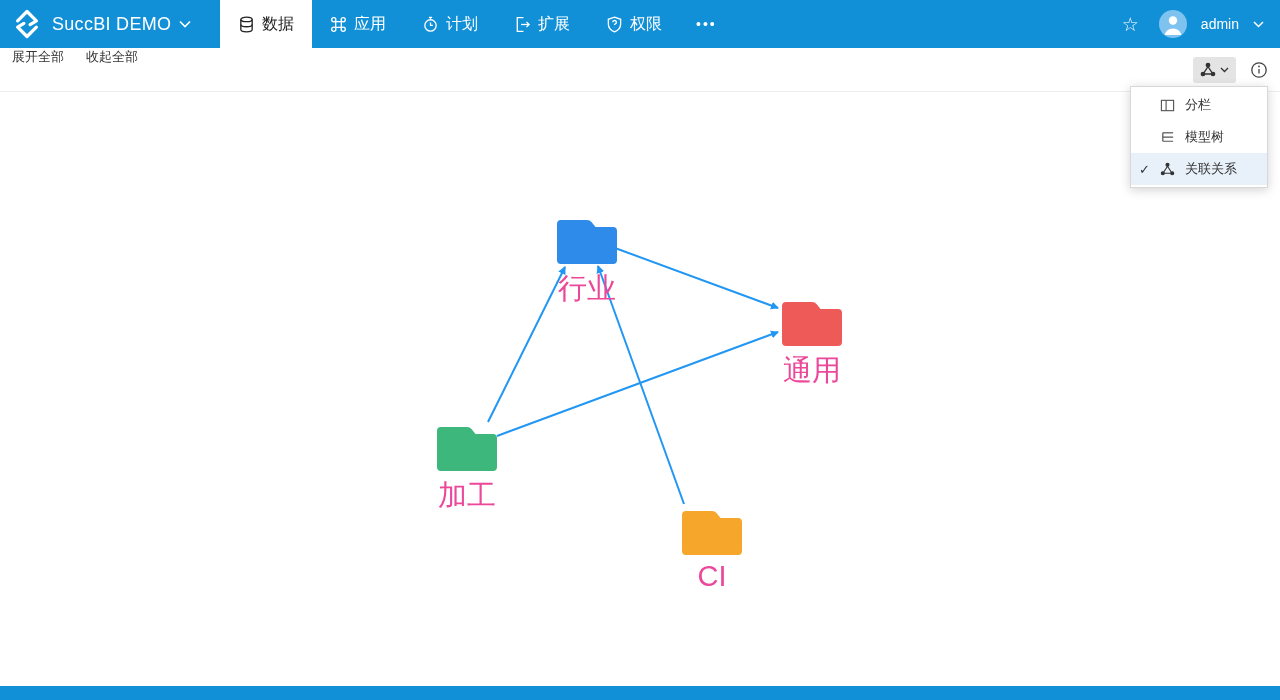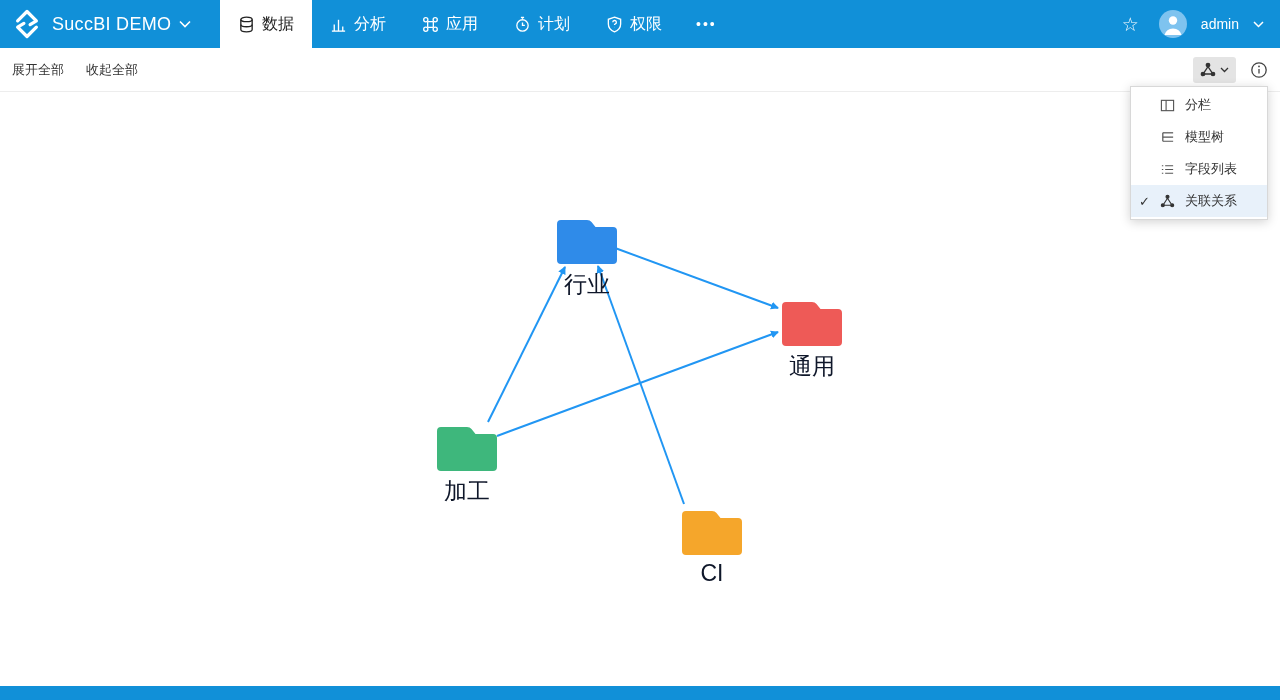--- a/index.html
+++ b/index.html
@@ -19,31 +19,31 @@
   .tab.active { background:#fff; color:#222; }
   .tab.active svg * { stroke:#222; }
   .more-dots { display:flex; align-items:center; padding:0 16px; font-size:14px; letter-spacing:2px; cursor:pointer; }
   .header-right { margin-left:auto; display:flex; align-items:center; gap:14px; padding-right:16px; }
   .star { font-size:19px; line-height:1; cursor:pointer; margin-right:6px; }
   .avatar { width:28px; height:28px; border-radius:50%; background:#7EC3EF; position:relative; overflow:hidden; }
   .user-name { font-size:14px; }
   .chev svg, .chev-sm svg { display:block; }
 
   
-  .toolbar { height:44px; background:#fff; border-bottom:1px solid #ededed; display:flex; align-items:center; padding:0 12px; }
+  .toolbar { height:44px; background:#fff; border-bottom:1px solid #ededed; display:flex; padding:0 12px; }
   .tool-link { font-size:13px; color:#333; margin-right:22px; cursor:pointer; }
   .toolbar-right { margin-left:auto; display:flex; align-items:center; gap:14px; }
   .view-btn { background:#e4e4e4; border-radius:3px; height:26px; padding:0 7px; display:flex; align-items:center; gap:4px; cursor:pointer; }
   .icon-btn { display:flex; align-items:center; cursor:pointer; }
 
   
   .canvas { position:relative; width:1280px; height:594px; background:#fff; overflow:hidden; }
   .edge-layer { position:absolute; left:0; top:0; width:1280px; height:594px; }
   .gnode { position:absolute; width:60px; text-align:center; cursor:pointer; }
-  .gnode .nlabel { margin-top:1px; font-size:23px; color:#0f172a; white-space:nowrap; display:inline-block;
+  .gnode .nlabel { margin-top:1px; font-size:29px; color:#ec4899; white-space:nowrap; display:inline-block;
                    transform:translateX(0); }
 
   
   .menu { position:absolute; left:1130px; top:86px; width:138px; background:#fff;
           border:1px solid #d8d8d8; box-shadow:0 2px 10px rgba(0,0,0,.18); z-index:50; padding:2px 0; }
   .menu-item { height:32px; display:flex; align-items:center; font-size:13px; color:#333; cursor:pointer; position:relative; padding-left:28px; }
   .menu-item .mi-icon { width:16px; height:16px; margin-right:10px; display:flex; align-items:center; justify-content:center; }
   .menu-item.checked { background:#E8F1FA; }
   .menu-item .check { position:absolute; left:8px; top:50%; transform:translateY(-50%); font-size:13px; color:#333; }
 
@@ -73,46 +73,45 @@
     <div class="tab active">
       <svg width="17" height="17" viewBox="0 0 18 18" fill="none" stroke="#fff" stroke-width="1.4">
         <ellipse cx="9" cy="3.6" rx="6" ry="2.4"></ellipse>
         <path d="M3 3.6 V9 c0 1.3 2.7 2.4 6 2.4 s6 -1.1 6 -2.4 V3.6"></path>
         <path d="M3 9 V14.4 c0 1.3 2.7 2.4 6 2.4 s6 -1.1 6 -2.4 V9"></path>
       </svg>
       <span>数据</span>
     </div>
     <div class="tab">
       <svg width="17" height="17" viewBox="0 0 18 18" fill="none" stroke="#fff" stroke-width="1.4">
-        <path d="M2 16 H16"></path>
-          <path d="M4.5 16 V9"></path>
-          <path d="M9 16 V4"></path>
-          <path d="M13.5 16 V11"></path>
-      </svg>
-      <span>分析</span>
-    </div>
-    <div class="tab">
-      <svg width="17" height="17" viewBox="0 0 18 18" fill="none" stroke="#fff" stroke-width="1.4">
         <circle cx="4" cy="4" r="2.2"></circle>
           <circle cx="14" cy="4" r="2.2"></circle>
           <circle cx="4" cy="14" r="2.2"></circle>
           <circle cx="14" cy="14" r="2.2"></circle>
         <path d="M6.2 6.2 h5.6 v5.6 h-5.6 z" opacity="0"></path>
         <path d="M6 6.2 V11.8 M12 6.2 V11.8 M6.2 6 H11.8 M6.2 12 H11.8"></path>
       </svg>
       <span>应用</span>
     </div>
     <div class="tab">
       <svg width="17" height="17" viewBox="0 0 18 18" fill="none" stroke="#fff" stroke-width="1.4">
         <circle cx="9" cy="10" r="6"></circle>
         <path d="M9 7 V10 L11.5 10"></path>
         <path d="M7.3 1.5 H10.7"></path>
           <path d="M9 1.5 V3"></path>
       </svg>
       <span>计划</span>
+    </div>
+    <div class="tab">
+      <svg width="17" height="17" viewBox="0 0 18 18" fill="none" stroke="#fff" stroke-width="1.4">
+        <path d="M10 1.8 H3.5 V16.2 H10"></path>
+        <path d="M7.5 9 H16"></path>
+        <path d="M13.2 6.2 L16 9 L13.2 11.8"></path>
+      </svg>
+      <span>扩展</span>
     </div>
     <div class="tab">
       <svg width="17" height="17" viewBox="0 0 18 18" fill="none" stroke="#fff" stroke-width="1.4">
         <path d="M9 1.2 L15.5 3.5 V8.5 C15.5 12.8 12.8 15.4 9 16.8 C5.2 15.4 2.5 12.8 2.5 8.5 V3.5 Z"></path>
         <path d="M7.2 6.6 a1.9 1.9 0 1 1 2.6 1.8 c-.6.25-.8.6-.8 1.2"></path>
         <path d="M9 11.6 V11.8"></path>
       </svg>
       <span>权限</span>
     </div>
   </div>
@@ -204,28 +203,20 @@
   <div class="menu-item">
     <span class="mi-icon">
       <svg width="15" height="15" viewBox="0 0 16 16" fill="none" stroke="#555" stroke-width="1.3">
         <path d="M3 3 H14"></path>
           <path d="M3 3 V12"></path>
           <path d="M3 7.5 H7 M7 7.5 H14 M3 12 H7 M7 12 H14" stroke-width="1.3"></path>
       </svg>
     </span>
     <span>模型树</span>
   </div>
-  <div class="menu-item">
-    <span class="mi-icon">
-      <svg width="15" height="15" viewBox="0 0 16 16" fill="none" stroke="#555" stroke-width="1.3">
-        <path d="M2 4 H3.5 M5.5 4 H14 M2 8 H3.5 M5.5 8 H14 M2 12 H3.5 M5.5 12 H14"></path>
-      </svg>
-    </span>
-    <span>字段列表</span>
-  </div>
   <div class="menu-item checked">
     <span class="check">✓</span>
     <span class="mi-icon">
       <svg width="15" height="15" viewBox="0 0 16 16" fill="none" stroke="#333" stroke-width="1.2">
         <circle cx="8" cy="3" r="1.6" fill="#333"></circle>
           <circle cx="3" cy="12" r="1.6" fill="#333"></circle>
           <circle cx="13" cy="12" r="1.6" fill="#333"></circle>
         <path d="M8 4.6 L4 10.7 M8 4.6 L12 10.7 M4.6 12 H11.4"></path>
       </svg>
     </span>

